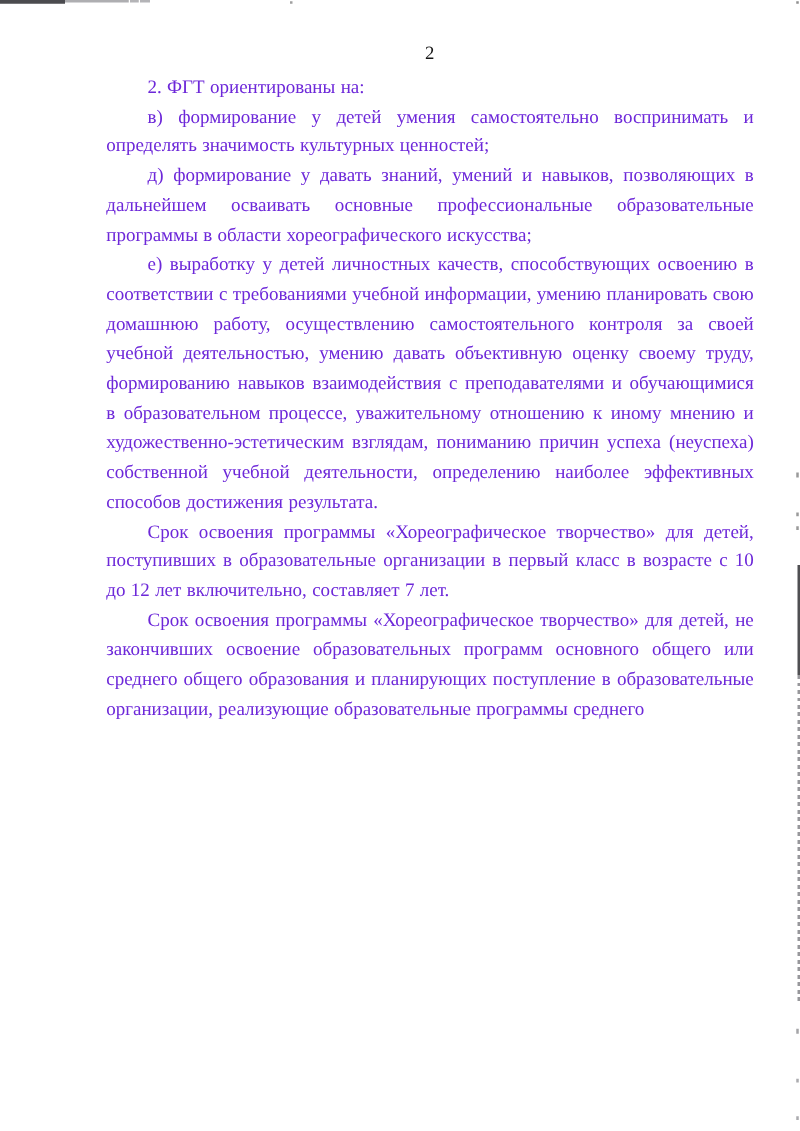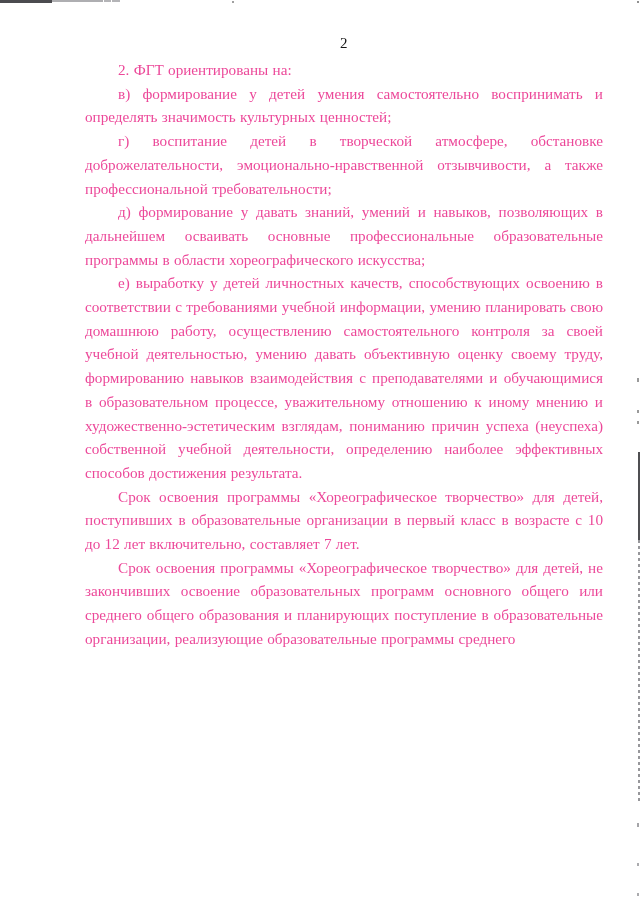--- a/index.html
+++ b/index.html
@@ -27,21 +27,21 @@
     color: #161616;
   }
   .text-block {
     position: absolute;
     top: 58px;
     left: 85px;
     width: 518px;
     font-size: 15.2px;
     line-height: 23.7px;
     text-align: justify;
-    color: #ec4899;
+    color: #6d28d9;
   }
   .text-block p {
     margin: 0;
     padding: 0;
     text-indent: 33px;
     word-spacing: 0.5px;
   }
   
   .art { position: absolute; pointer-events: none; }
   .art-top-dark    { left: 0;     top: 0;    width: 52px; height: 3px;  background: #4b4b4f; }
@@ -65,21 +65,20 @@
 </head>
 <body>
 
 <div class="page">
 
   <div class="page-number">2</div>
 
   <div class="text-block">
     <p>2. ФГТ ориентированы на:</p>
     <p>в) формирование у детей умения самостоятельно воспринимать и определять значимость культурных ценностей;</p>
-    <p>г) воспитание детей в творческой атмосфере, обстановке доброжелательности, эмоционально-нравственной отзывчивости, а также профессиональной требовательности;</p>
     <p>д) формирование у давать знаний, умений и навыков, позволяющих в дальнейшем осваивать основные профессиональные образовательные программы в области хореографического искусства;</p>
     <p>е) выработку у детей личностных качеств, способствующих освоению в соответствии с требованиями учебной информации, умению планировать свою домашнюю работу, осуществлению самостоятельного контроля за своей учебной деятельностью, умению давать объективную оценку своему труду, формированию навыков взаимодействия с преподавателями и обучающимися в образовательном процессе, уважительному отношению к иному мнению и художественно-эстетическим взглядам, пониманию причин успеха (неуспеха) собственной учебной деятельности, определению наиболее эффективных способов достижения результата.</p>
     <p>Срок освоения программы «Хореографическое творчество» для детей, поступивших в образовательные организации в первый класс в возрасте с 10 до 12 лет включительно, составляет 7 лет.</p>
     <p>Срок освоения программы «Хореографическое творчество» для детей, не закончивших освоение образовательных программ основного общего или среднего общего образования и планирующих поступление в образовательные организации, реализующие образовательные программы среднего</p>
   </div>
 
   <div class="art art-top-dark"></div>
   <div class="art art-top-light"></div>
   <div class="art art-top-seg1"></div>
   <div class="art art-top-seg2"></div>

